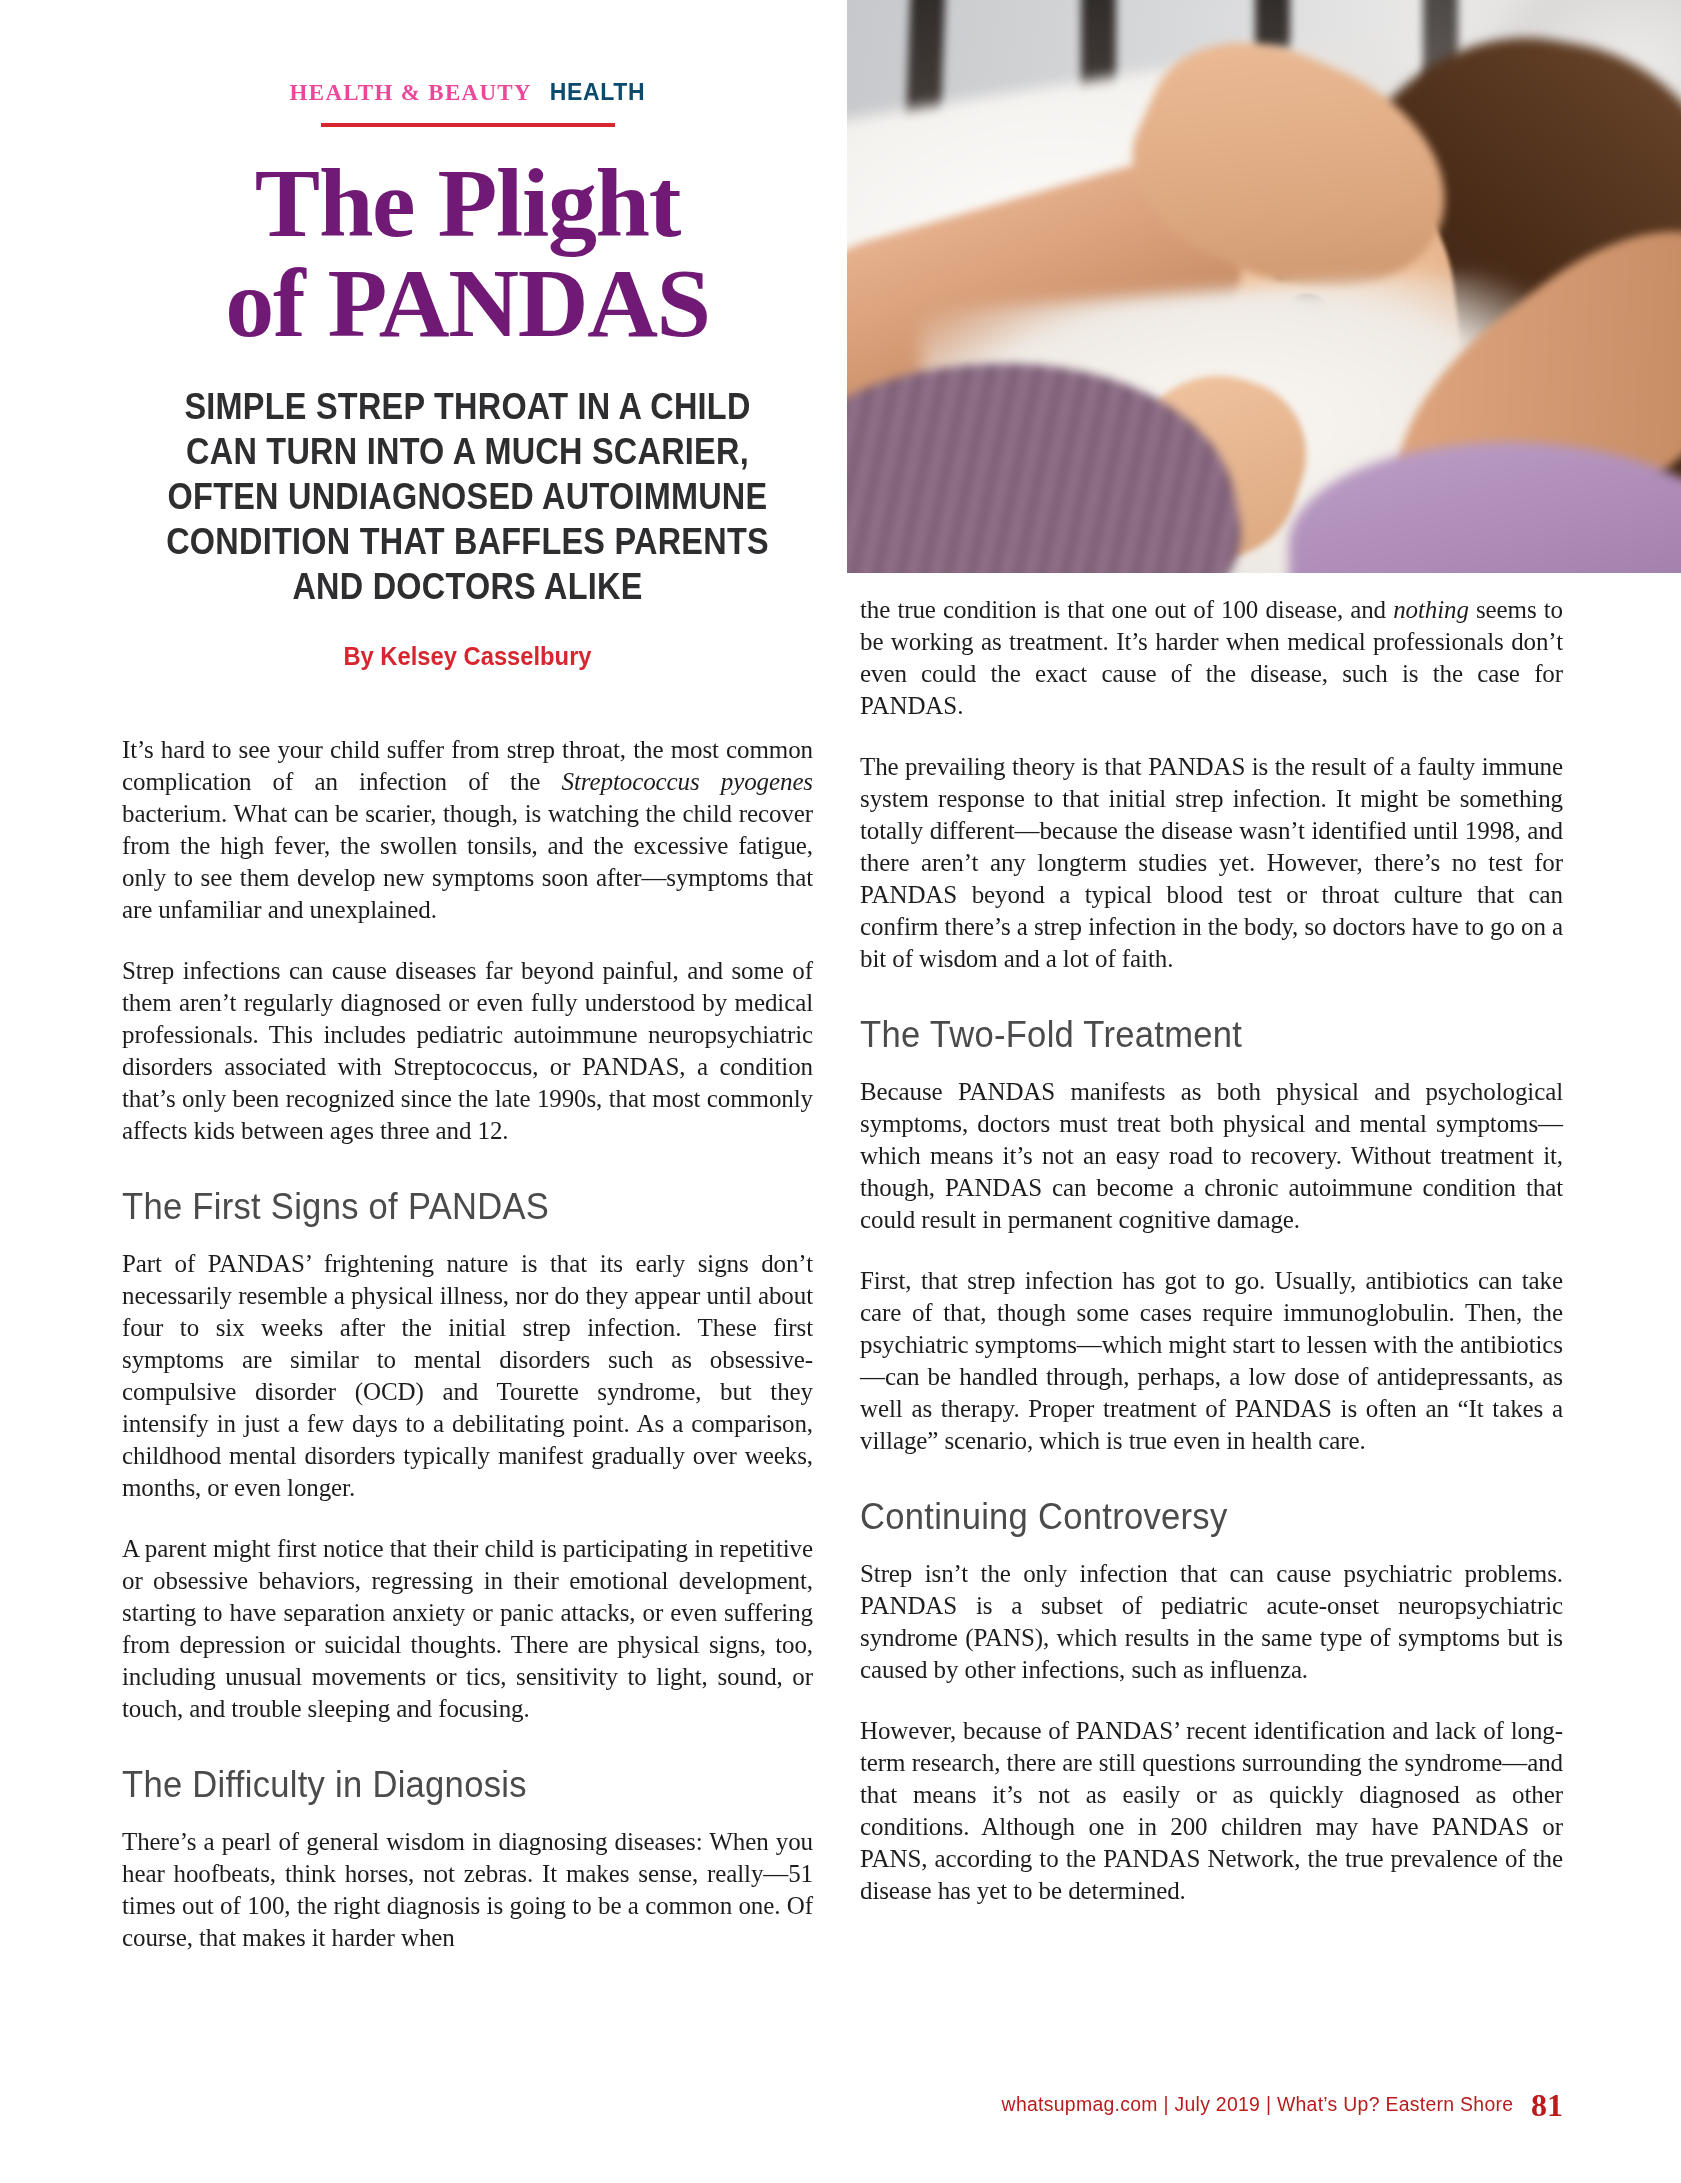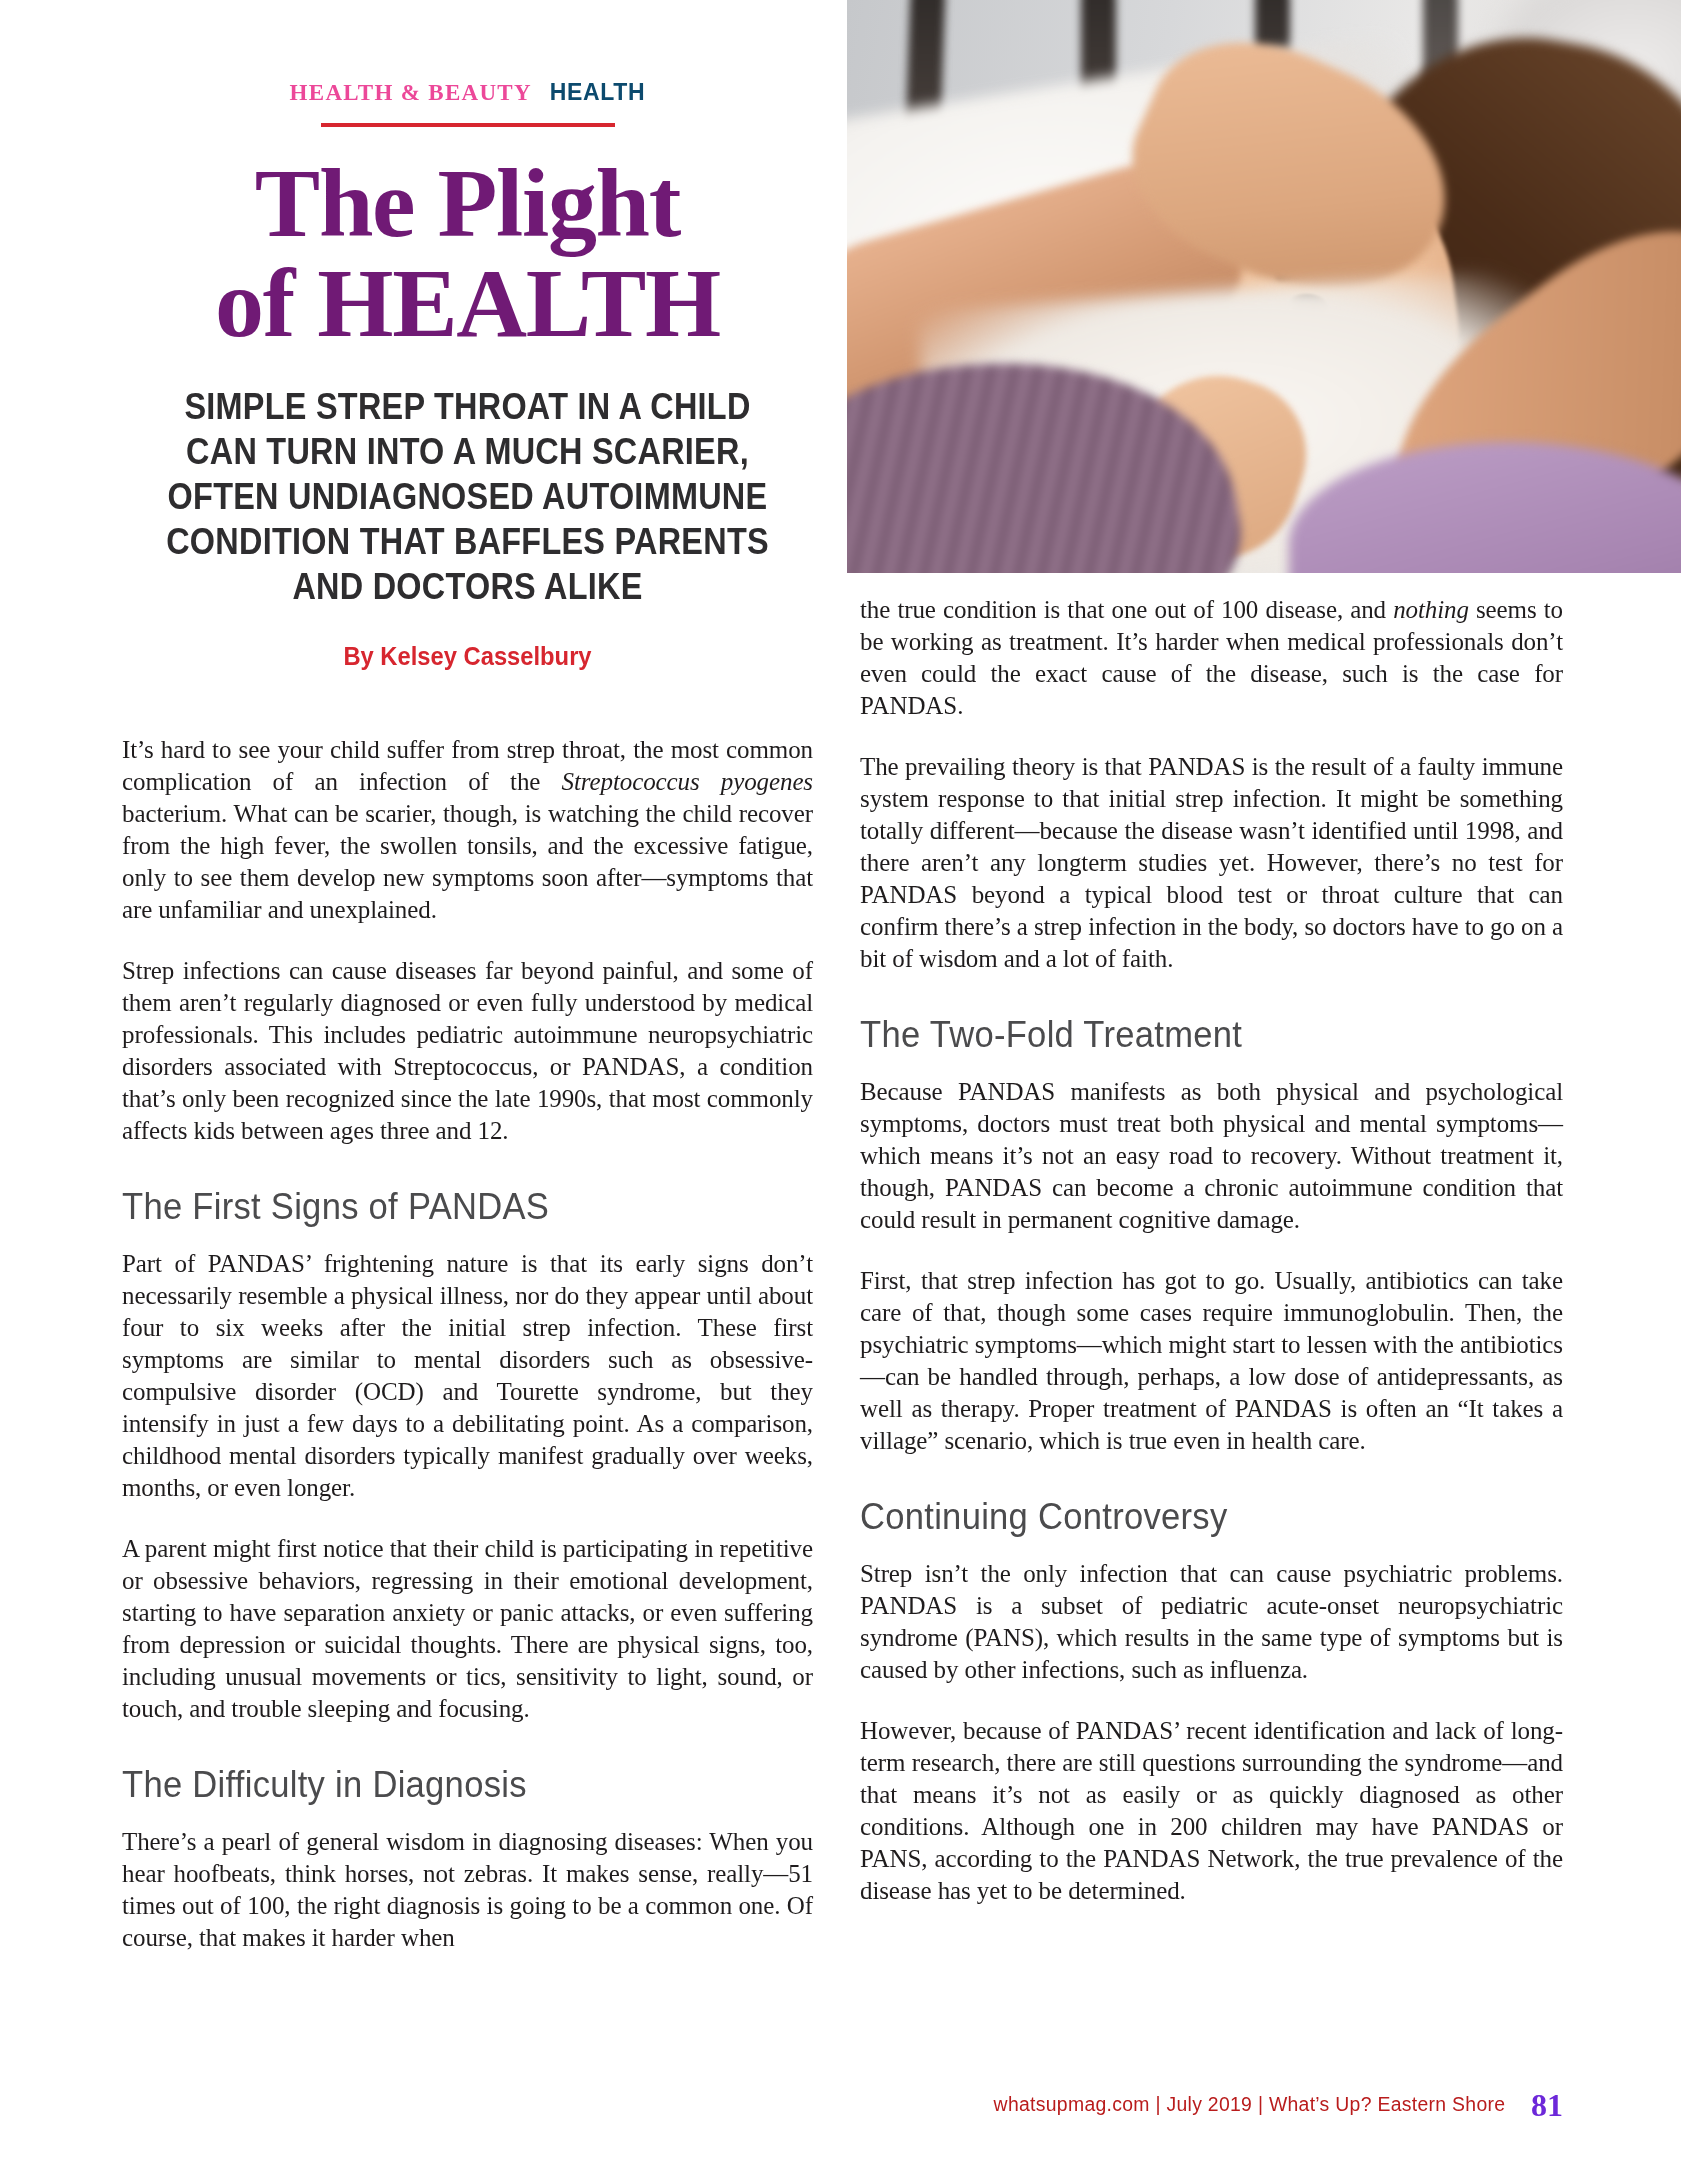--- a/index.html
+++ b/index.html
@@ -30,22 +30,22 @@
   .col em{font-style:italic;margin-top:32px;}
   .col h2{font-family:"Liberation Sans",sans-serif;font-weight:300;font-size:36px;
           line-height:39px;color:#4b4b4d;margin:40px 0 21.4px;letter-spacing:0.3px;
           text-align:left;transform:scaleX(.96);transform-origin:left top;}
   .col-left{left:122px;top:734px;width:691px;}
   .col-right{left:860px;top:594px;width:703px;}
 
   
   .pagefoot{position:absolute;left:860px;top:2087px;width:703px;text-align:right;white-space:nowrap;}
   .credit{font-family:"Liberation Sans",sans-serif;font-size:19.4px;color:#b91c1c;letter-spacing:0.3px;}
-  .pagenum{font-family:"Liberation Serif",serif;font-weight:700;font-size:32px;color:#6d28d9;
-           margin-left:23px;vertical-align:-4.7px;}
+  .pagenum{font-family:"Liberation Serif",serif;font-weight:700;font-size:32px;color:#b91c1c;
+           margin-left:15px;vertical-align:-4.7px;}
 
   
   .photo{position:absolute;left:847px;top:0;width:835px;height:573px;overflow:hidden;
          background:linear-gradient(100deg,#c6c8cb 0%,#d7d8da 35%,#e9e8e7 62%,#ddd9d6 100%);}
   .photo div{position:absolute;}
   .ph-bar{top:-20px;width:35px;border-radius:17.4px;
           background:linear-gradient(180deg,#2e2a28,#544a45);filter:blur(4px);}
   .b1{left:60px;height:221px;transform:rotate(2deg);}
   .b2{left:234px;height:201px;}
   .b3{left:408px;height:174px;}
@@ -93,21 +93,21 @@
 <div class="page">
 
   <div class="headblock">
     <div class="kicker">
       <span class="kicker-main">HEALTH &amp; BEAUTY</span>
       <span class="kicker-sub">HEALTH</span>
     </div>
     <div class="rule"></div>
     <h1 class="title">
       <span class="tl">The Plight</span>
-      <span class="tl">of HEALTH</span>
+      <span class="tl">of PANDAS</span>
     </h1>
     <div class="subtitle">
       <span class="sl">SIMPLE STREP THROAT IN A CHILD</span>
       <span class="sl">CAN TURN INTO A MUCH SCARIER,</span>
       <span class="sl">OFTEN UNDIAGNOSED AUTOIMMUNE</span>
       <span class="sl">CONDITION THAT BAFFLES PARENTS</span>
       <span class="sl">AND DOCTORS ALIKE</span>
     </div>
     <div class="byline">By Kelsey Casselbury</div>
   </div>

